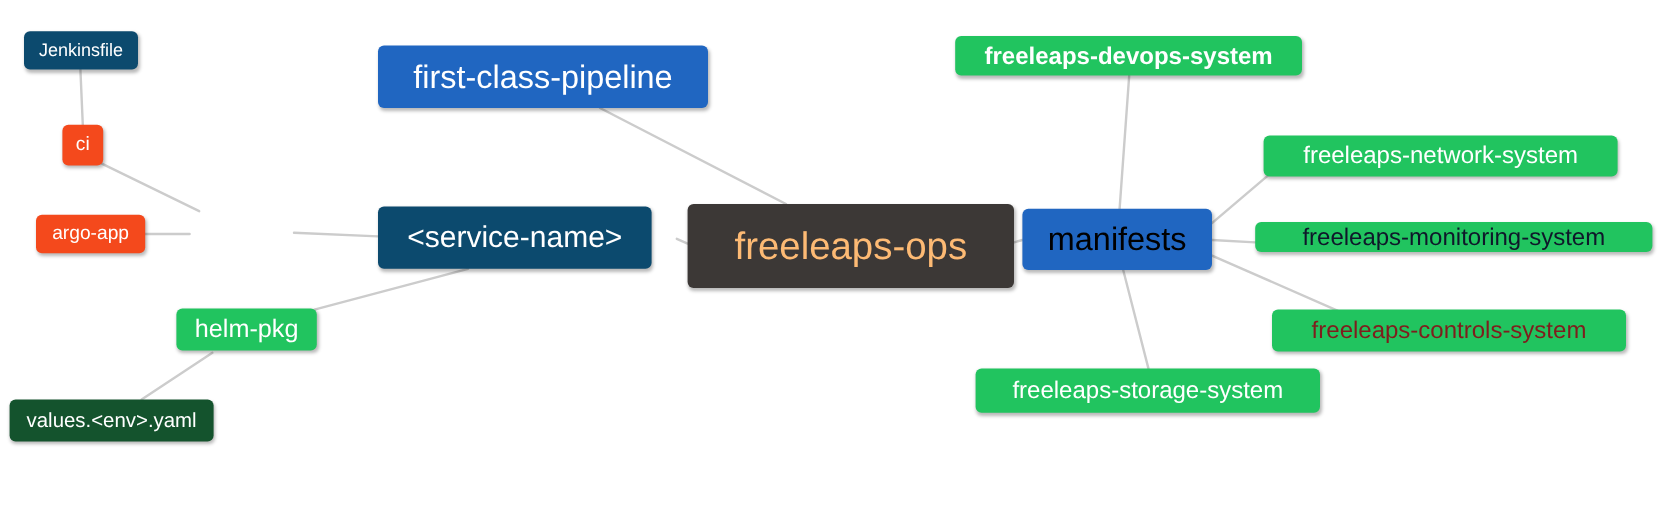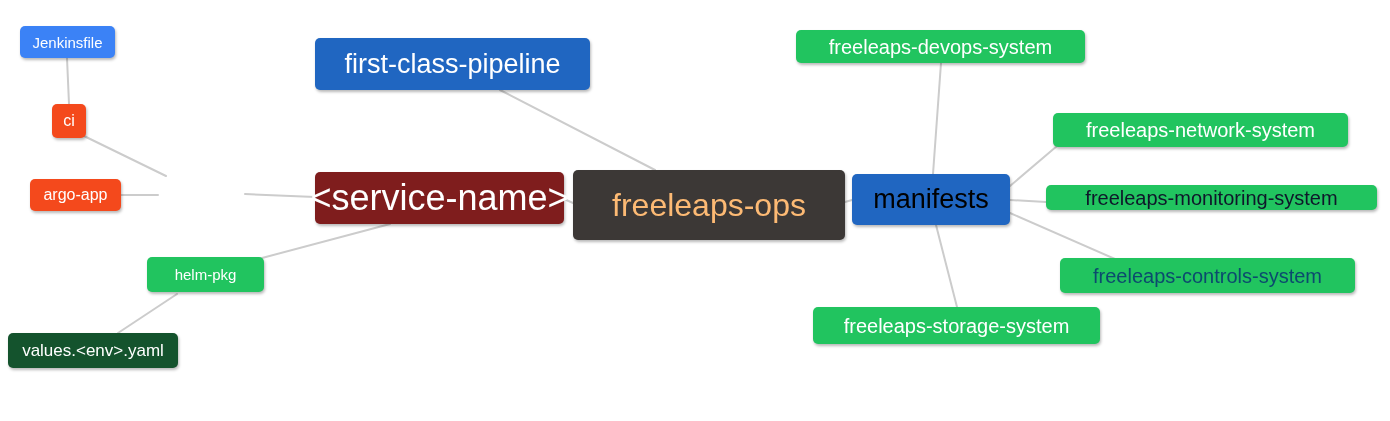--- a/index.html
+++ b/index.html
@@ -55,27 +55,27 @@
       <line x1="500" y1="90" x2="655" y2="170" stroke="#CCCCCC"></line>
       <line x1="564" y1="199" x2="573" y2="203" stroke="#CCCCCC"></line>
       <line x1="845" y1="202" x2="852" y2="200" stroke="#CCCCCC"></line>
       <line x1="933" y1="174" x2="941" y2="63" stroke="#CCCCCC"></line>
       <line x1="1010" y1="186" x2="1057" y2="146" stroke="#CCCCCC"></line>
       <line x1="1010" y1="200" x2="1046" y2="202" stroke="#CCCCCC"></line>
       <line x1="1010" y1="213" x2="1115" y2="259" stroke="#CCCCCC"></line>
       <line x1="936" y1="225" x2="957" y2="307" stroke="#CCCCCC"></line>
     </svg>
 
-<div class="node" style="left: 20px; top: 26px; width: 95px; height: 32px; font-size: 15px; background: #3b82f6; color: rgb(255, 255, 255);">Jenkinsfile</div>
+<div class="node" style="left: 20px; top: 26px; width: 95px; height: 32px; font-size: 15px; background: #0c4a6e; color: rgb(255, 255, 255);">Jenkinsfile</div>
     <div class="node" style="left: 52px; top: 104px; width: 34px; height: 34px; font-size: 16px; background: rgb(244, 73, 28); color: rgb(255, 255, 255);">ci</div>
     <div class="node" style="left: 30px; top: 179px; width: 91px; height: 32px; font-size: 16px; background: rgb(244, 73, 28); color: rgb(255, 255, 255);">argo-app</div>
-    <div class="node" style="left: 147px; top: 257px; width: 117px; height: 35px; font-size: 15px; background: rgb(33, 196, 95); color: rgb(255, 255, 255);">helm-pkg</div>
+    <div class="node" style="left: 147px; top: 257px; width: 117px; height: 35px; font-size: 21px; background: rgb(33, 196, 95); color: rgb(255, 255, 255);">helm-pkg</div>
     <div class="node" style="left: 8px; top: 333px; width: 170px; height: 35px; font-size: 17px; background: #14532d; color: rgb(255, 255, 255);">values.&lt;env&gt;.yaml</div>
     <div class="node" style="left: 315px; top: 38px; width: 275px; height: 52px; font-size: 27px; background: rgb(32, 102, 193); color: rgb(255, 255, 255);">first-class-pipeline</div>
-    <div class="node" style="left: 315px; top: 172px; width: 249px; height: 52px; font-size: 36px; background: #7f1d1d; color: rgb(255, 255, 255);">&lt;service-name&gt;</div>
+    <div class="node" style="left: 315px; top: 172px; width: 228px; height: 52px; font-size: 25px; background: #0c4a6e; color: rgb(255, 255, 255);">&lt;service-name&gt;</div>
     <div class="node" style="left: 573px; top: 170px; width: 272px; height: 70px; font-size: 32px; background: rgb(60, 56, 54); color: #fdba74;">freeleaps-ops</div>
     <div class="node" style="left: 852px; top: 174px; width: 158px; height: 51px; font-size: 27px; background: rgb(32, 102, 193); color: #000000;">manifests</div>
-    <div class="node" style="left: 796px; top: 30px; width: 289px; height: 33px; font-size: 20px; background: rgb(33, 196, 95); color: rgb(255, 255, 255);">freeleaps-devops-system</div>
+    <div class="node" style="left: 796px; top: 30px; width: 289px; height: 33px; font-size: 20px; background: rgb(33, 196, 95); color: rgb(255, 255, 255); font-weight: bold;">freeleaps-devops-system</div>
     <div class="node" style="left: 1053px; top: 113px; width: 295px; height: 34px; font-size: 20px; background: rgb(33, 196, 95); color: rgb(255, 255, 255);">freeleaps-network-system</div>
     <div class="node" style="left: 1046px; top: 185px; width: 331px; height: 25px; font-size: 20px; background: rgb(33, 196, 95); color: #0f172a;">freeleaps-monitoring-system</div>
-    <div class="node" style="left: 1060px; top: 258px; width: 295px; height: 35px; font-size: 20px; background: rgb(33, 196, 95); color: #0c4a6e;">freeleaps-controls-system</div>
+    <div class="node" style="left: 1060px; top: 258px; width: 295px; height: 35px; font-size: 20px; background: rgb(33, 196, 95); color: #7f1d1d;">freeleaps-controls-system</div>
     <div class="node" style="left: 813px; top: 307px; width: 287px; height: 37px; font-size: 20px; background: rgb(33, 196, 95); color: rgb(255, 255, 255);">freeleaps-storage-system</div>
   </div>
 
 </body></html>

